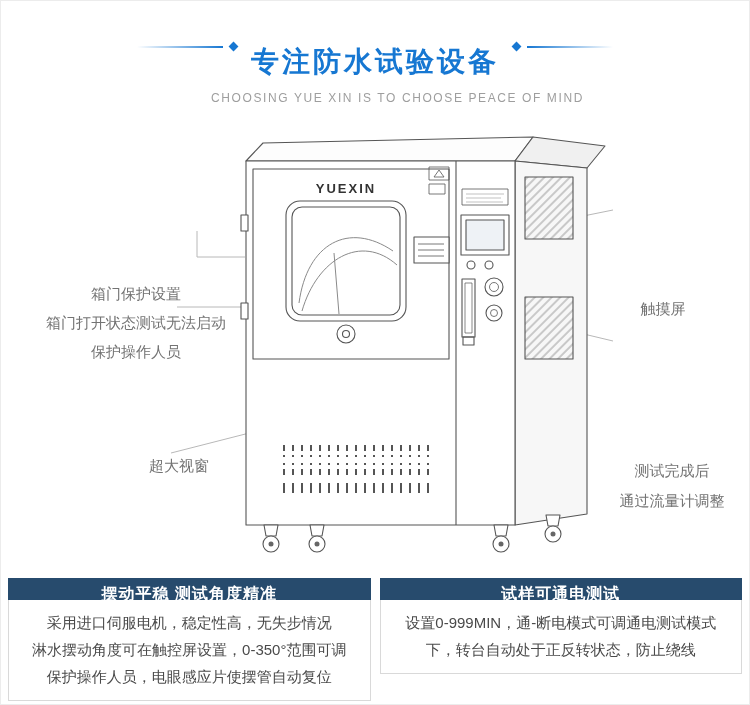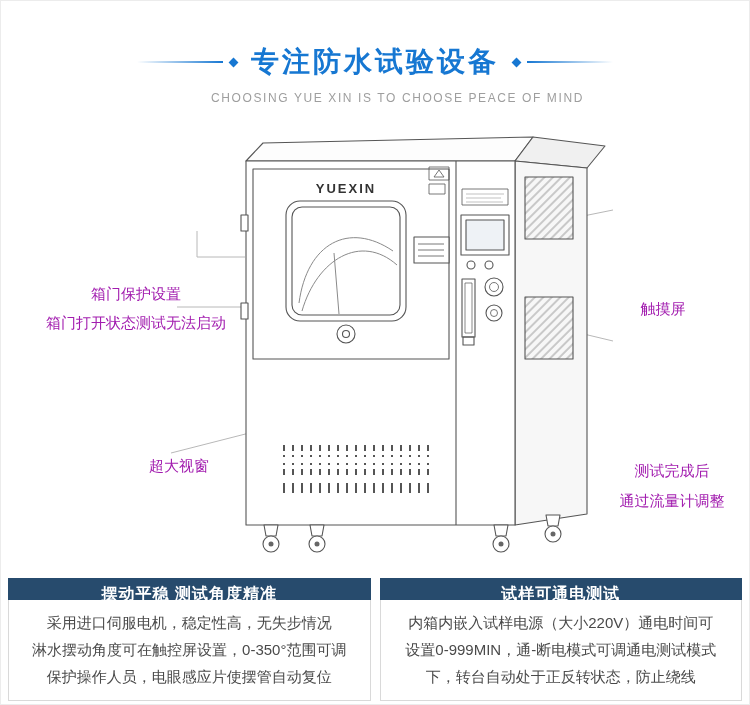--- a/index.html
+++ b/index.html
@@ -3,37 +3,37 @@
 <meta charset="utf-8">
 <style>
   html,body { margin:0; padding:0; background:#fff; }
   .page {
     position:relative; width:750px; height:705px; margin:0 auto;
     background:#fff; border:1px solid #ececec; box-sizing:border-box;
     font-family:"Liberation Sans","DejaVu Sans",sans-serif; overflow:hidden;
   }
   
   .hero { padding-top:42px; text-align:center; }
-  .title-row { display:flex; align-items:center; justify-content:center; gap:14px; }
+  .title-row { display:flex; align-items:flex-start; justify-content:center; gap:14px; }
   .title {
     margin:0; font-size:28px; font-weight:bold; letter-spacing:3px; color:#1677d2;
   }
   .deco { display:flex; align-items:center; gap:7px; }
   .deco i { display:block; }
   .deco .line { width:86px; height:2px; }
   .deco-left .line  { background:linear-gradient(to left,#1677d2,rgba(22,119,210,0)); }
   .deco-right .line { background:linear-gradient(to right,#1677d2,rgba(22,119,210,0)); }
   .deco .diamond { width:7px; height:7px; background:#1677d2; transform:rotate(45deg); }
   .subtitle { margin-top:10px; font-size:12px; letter-spacing:1.6px; color:#9e9e9e;margin-left:45px; }
 
   
   .illustration { position:absolute; left:0; top:130px; width:618px; height:448px; }
   .illustration svg { position:absolute; left:0; top:0; pointer-events:none; }
   .callout {
-    position:absolute; color:#a21caf; font-size:15px; text-align:center; line-height:29px;
+    position:absolute; color:#737373; font-size:15px; text-align:center; line-height:29px;
   }
   .callout-door   { left:28px;  top:148px; width:214px; }
   .callout-window { left:136px; top:320px; width:84px;  }
   .callout-steel  { left:82px;  top:447px; width:110px; line-height:30px; }
   .callout-touch  { left:606px; top:163px; width:112px; line-height:30px; }
   .callout-flow   { left:598px; top:325px; width:146px; line-height:30px; }
 
   
   .features {
     position:absolute; left:0; top:577px; width:100%; box-sizing:border-box;
@@ -164,20 +164,21 @@
             <circle cx="552" cy="403" r="2.5" fill="#666" stroke="none"></circle>
         </g>
       </g>
 
       <text x="345" y="62" text-anchor="middle" font-size="13" font-weight="bold" letter-spacing="2" fill="#333" font-family="Liberation Sans, DejaVu Sans, sans-serif">YUEXIN</text>
     </svg>
 
     <div class="callout callout-door">
       <div>箱门保护设置</div>
       <div>箱门打开状态测试无法启动</div>
+      <div>保护操作人员</div>
     </div>
 
     <div class="callout callout-window">
       <div>超大视窗</div>
     </div>
 
     <div class="callout callout-steel">
       <div>钢板</div>
       <div>耐脏耐防腐</div>
     </div>
@@ -197,20 +198,19 @@
       <div class="feature-header">摆动平稳 测试角度精准</div>
       <div class="feature-body">
         <div>采用进口伺服电机，稳定性高，无失步情况</div>
         <div>淋水摆动角度可在触控屏设置，0-350°范围可调</div>
         <div>保护操作人员，电眼感应片使摆管自动复位</div>
       </div>
     </div>
     <div class="feature">
       <div class="feature-header">试样可通电测试</div>
       <div class="feature-body">
-        <div>内箱内嵌入试样电源（大小220V）通电时间可</div>
         <div>设置0-999MIN，通-断电模式可调通电测试模式</div>
         <div>下，转台自动处于正反转状态，防止绕线</div>
       </div>
     </div>
   </section>
 
 </div>
 
 </body></html>

